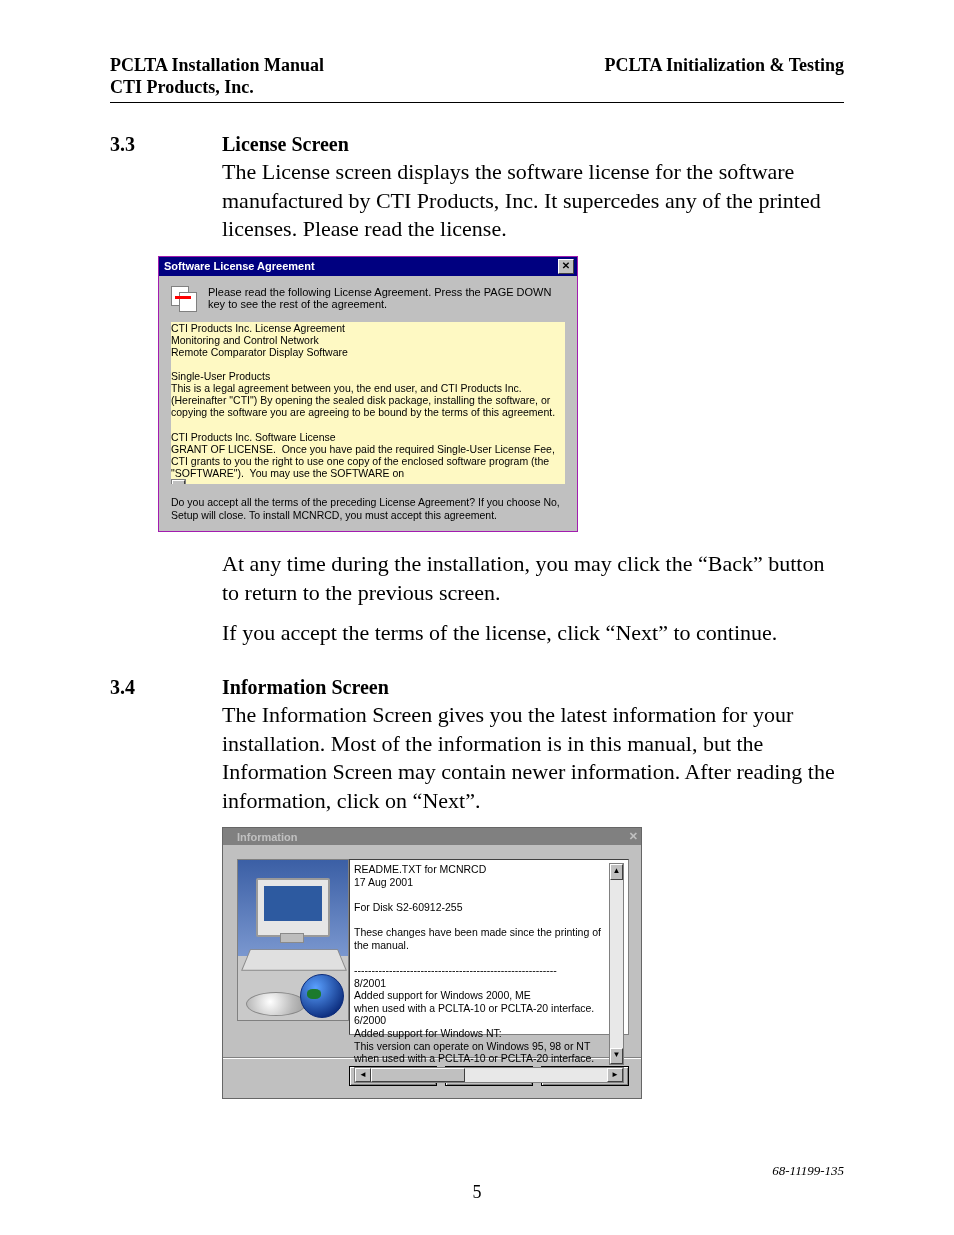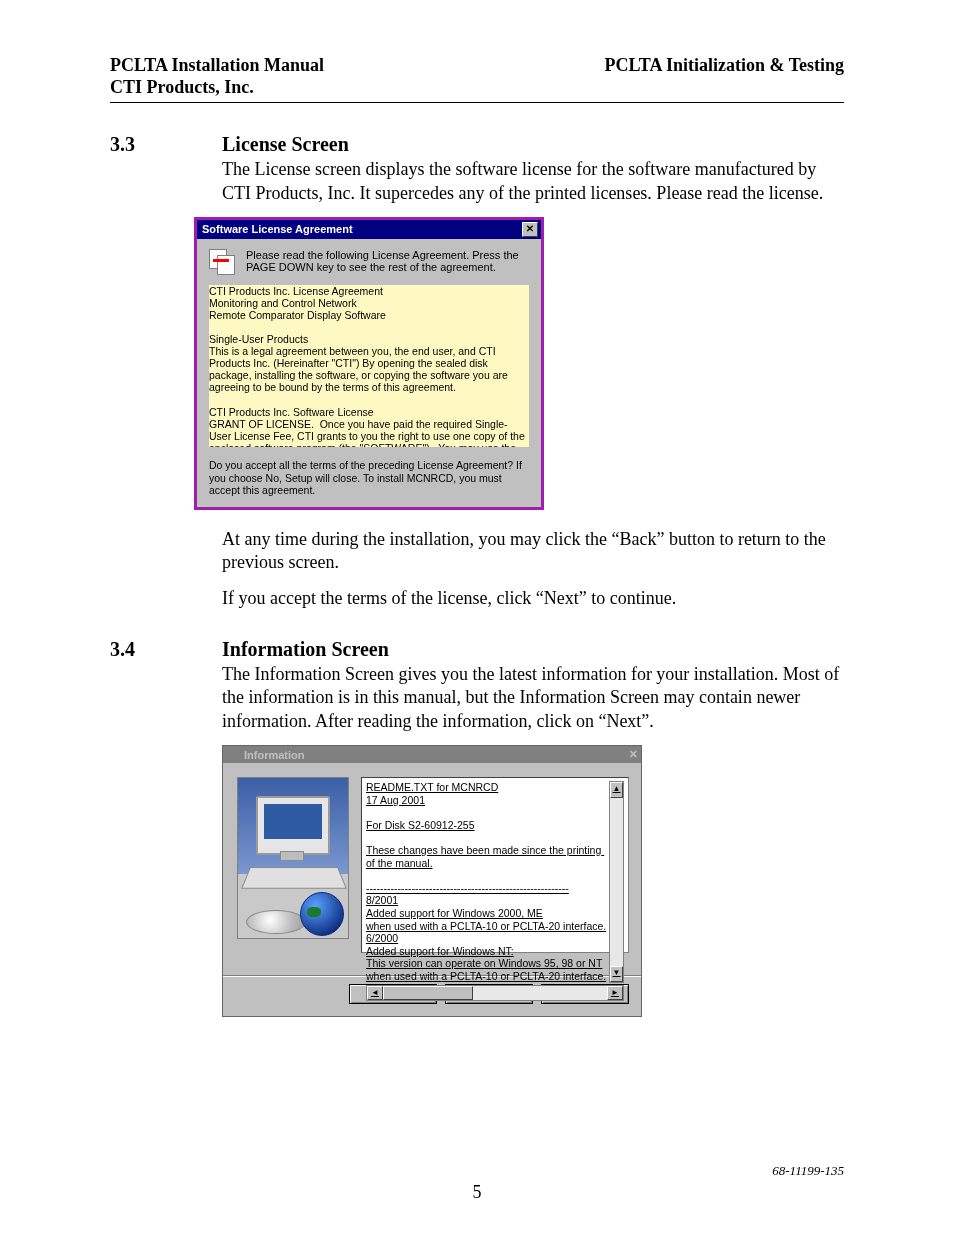--- a/index.html
+++ b/index.html
@@ -43,21 +43,21 @@
     width: 112px;
     font-weight: bold;
     font-size: 20px;
   }
   .section-title {
     font-weight: bold;
     font-size: 20px;
   }
   .body-text {
     margin-left: 112px;
-    font-size: 18px;
+    font-size: 22px;
     line-height: 1.3;
     margin-top: 2px;
     margin-bottom: 12px;
   }
   .footer-doc {
     position: absolute;
     right: 110px;
     bottom: 56px;
     font-style: italic;
     font-size: 13px;
@@ -66,27 +66,27 @@
     position: absolute;
     left: 0;
     right: 0;
     bottom: 32px;
     text-align: center;
     font-size: 18px;
   }
 
   
   .dialog {
-    margin-left: 84px;
-    border: 3px solid #a21caf;
+    margin-left: 48px;
+    border: 1px solid #a21caf;
     background: #c0c0c0;
     font-family: "MS Sans Serif", Tahoma, Arial, sans-serif;
     font-size: 11px;
     color: #000;
-    width: 350px;
+    width: 420px;
     box-sizing: border-box;
     margin-bottom: 18px;
   }
   .titlebar {
     background: #000080;
     color: #fff;
     display: flex;
     justify-content: space-between;
     align-items: center;
     padding: 2px 3px 2px 5px;
@@ -187,29 +187,28 @@
     font-size: 11px;
     width: 420px;
     box-sizing: border-box;
   }
   .titlebar-inactive {
     background: #808080;
     color: #c0c0c0;
     display: flex;
     justify-content: space-between;
     align-items: center;
-    padding: 2px 3px 2px 21px;
+    padding: 2px 3px 2px 14px;
     font-weight: bold;
     font-size: 11px;
   }
   .dlg2-body {
     padding: 14px 12px 10px 14px;
     display: flex;
-    gap: 12px;
-    text-decoration: underline;
+    gap: 0;
   }
   .dlg2-left {
     width: 110px; height: 160px; position: relative; flex: 0 0 110px;
     background: linear-gradient(#3b5fa5,#7a97cf 60%, #c9c9c9 60%);
     border: 1px solid #808080;
     overflow: hidden;
   }
   .monitor {
     position:absolute; left:18px; top:18px; width:70px; height:55px;
     background:#e6e6e6; border:2px solid #9a9a9a; border-radius:2px;

